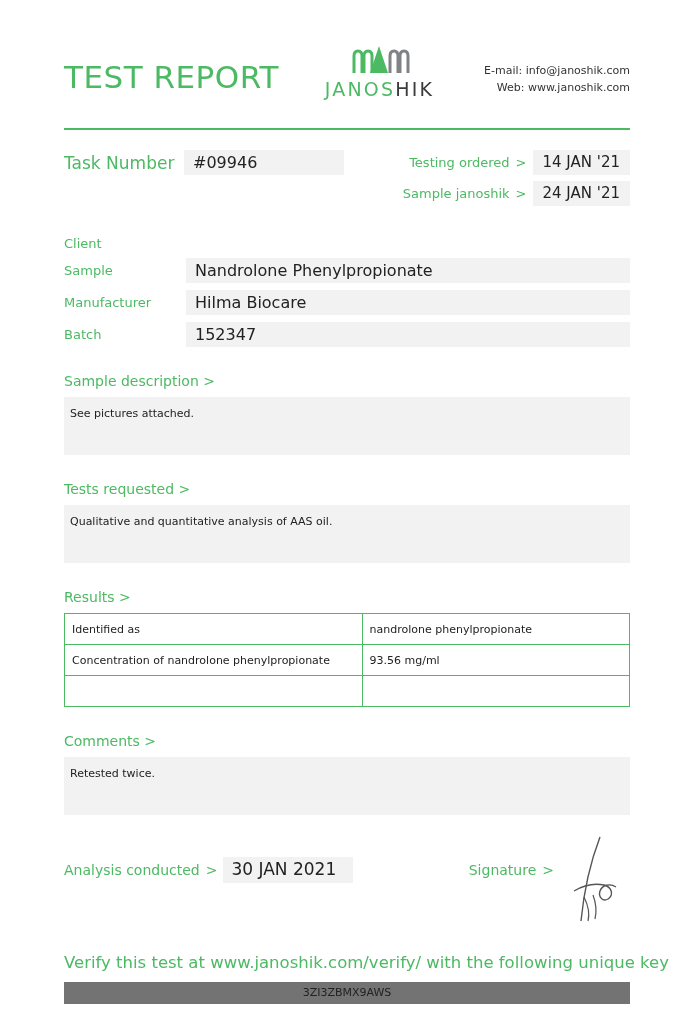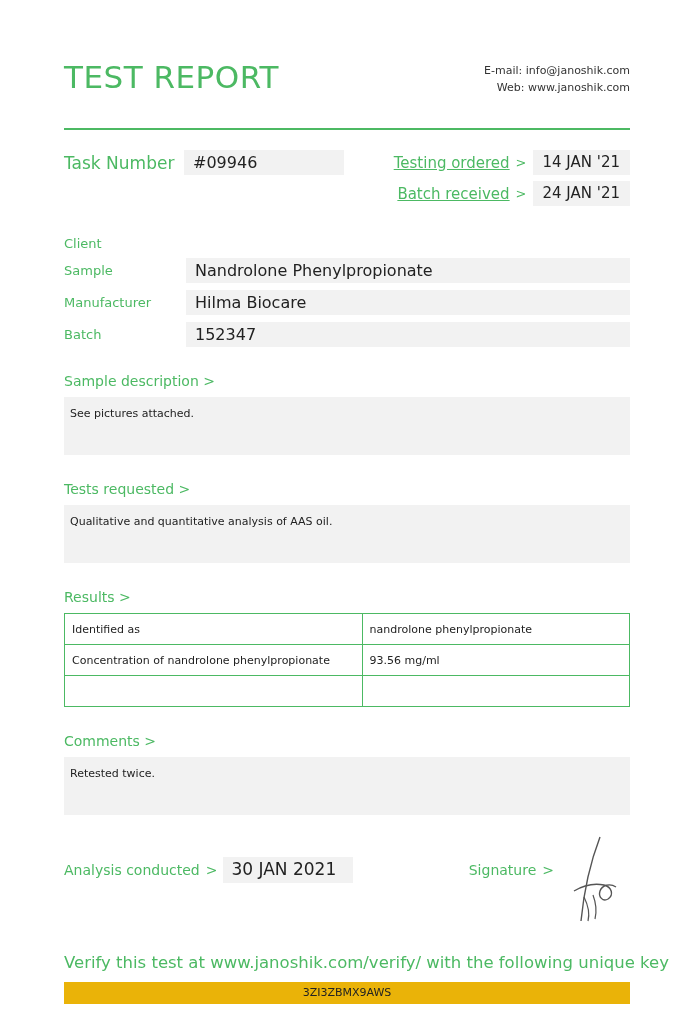--- a/index.html
+++ b/index.html
@@ -98,23 +98,22 @@
     text-align: right;
   }
   .date-line {
     display: flex;
     align-items: center;
     justify-content: flex-end;
     margin-bottom: 6px;
   }
   .date-label {
     color: #4cb963;
-    font-size: 15px;
+    font-size: 13px;
     margin-right: 6px;
-    text-decoration: underline;
   }
   .date-arrow {
     color: #4cb963;
     font-size: 13px;
     margin-right: 6px;
   }
   .date-value {
     background: #f2f2f2;
     font-size: 15px;
     padding: 3px 10px 4px 10px;
@@ -217,58 +216,70 @@
 
   
   .verify {
     color: #4cb963;
     font-size: 16.5px;
     text-align: center;
     margin-top: 26px;
     white-space: nowrap;
   }
   .key-box {
-    background: #eab308;
+    background: #737373;
     margin-top: 10px;
     height: 22px;
     line-height: 22px;
     text-align: center;
     font-size: 11px;
     color: #222;
   }
 </style>
 </head>
 <body>
 
 <div class="page">
 
   <div class="header">
     <div class="report-title">TEST REPORT</div>
 
+    <div class="brand">
+      <span>
+        <svg width="62" height="30" viewBox="0 0 62 30" aria-hidden="true">
+          <path d="M6 29 L6 12 Q6 7 10 7 Q14 7 14 12 L14 29" fill="none" stroke="#4cb963" stroke-width="3"></path>
+          <path d="M16 29 L16 12 Q16 7 20 7 Q24 7 24 12 L24 29" fill="none" stroke="#4cb963" stroke-width="3"></path>
+          <path d="M31 2 L40 29 L22 29 Z" fill="#4cb963"></path>
+          <path d="M42 29 L42 12 Q42 7 46 7 Q50 7 50 12 L50 29" fill="none" stroke="#808285" stroke-width="3"></path>
+          <path d="M52 29 L52 12 Q52 7 56 7 Q60 7 60 12 L60 29" fill="none" stroke="#808285" stroke-width="3"></path>
+        </svg>
+      </span>
+      <div class="brand-name"><span class="g">JANOS</span><span>HIK</span></div>
+    </div>
 
     <div class="contact">
       <div>E-mail: info@janoshik.com</div>
       <div>Web: www.janoshik.com</div>
     </div>
   </div>
 
   <div class="rule"></div>
 
   <div class="task-row">
     <div class="task-label">Task Number</div>
     <div class="task-value">#09946</div>
 
     <div class="dates">
       <div class="date-line">
         <span class="date-label">Testing ordered</span>
         <span class="date-arrow">&gt;</span>
         <span class="date-value">14 JAN '21</span>
       </div>
       <div class="date-line">
-        <span class="date-label">Batch received</span>
+        <span class="date-label">Sample janoshik</span>
         <span class="date-arrow">&gt;</span>
         <span class="date-value">24 JAN '21</span>
       </div>
     </div>
   </div>
 
   <div class="fields">
     <div class="field">
       <div class="field-label">Client</div>
     </div>

